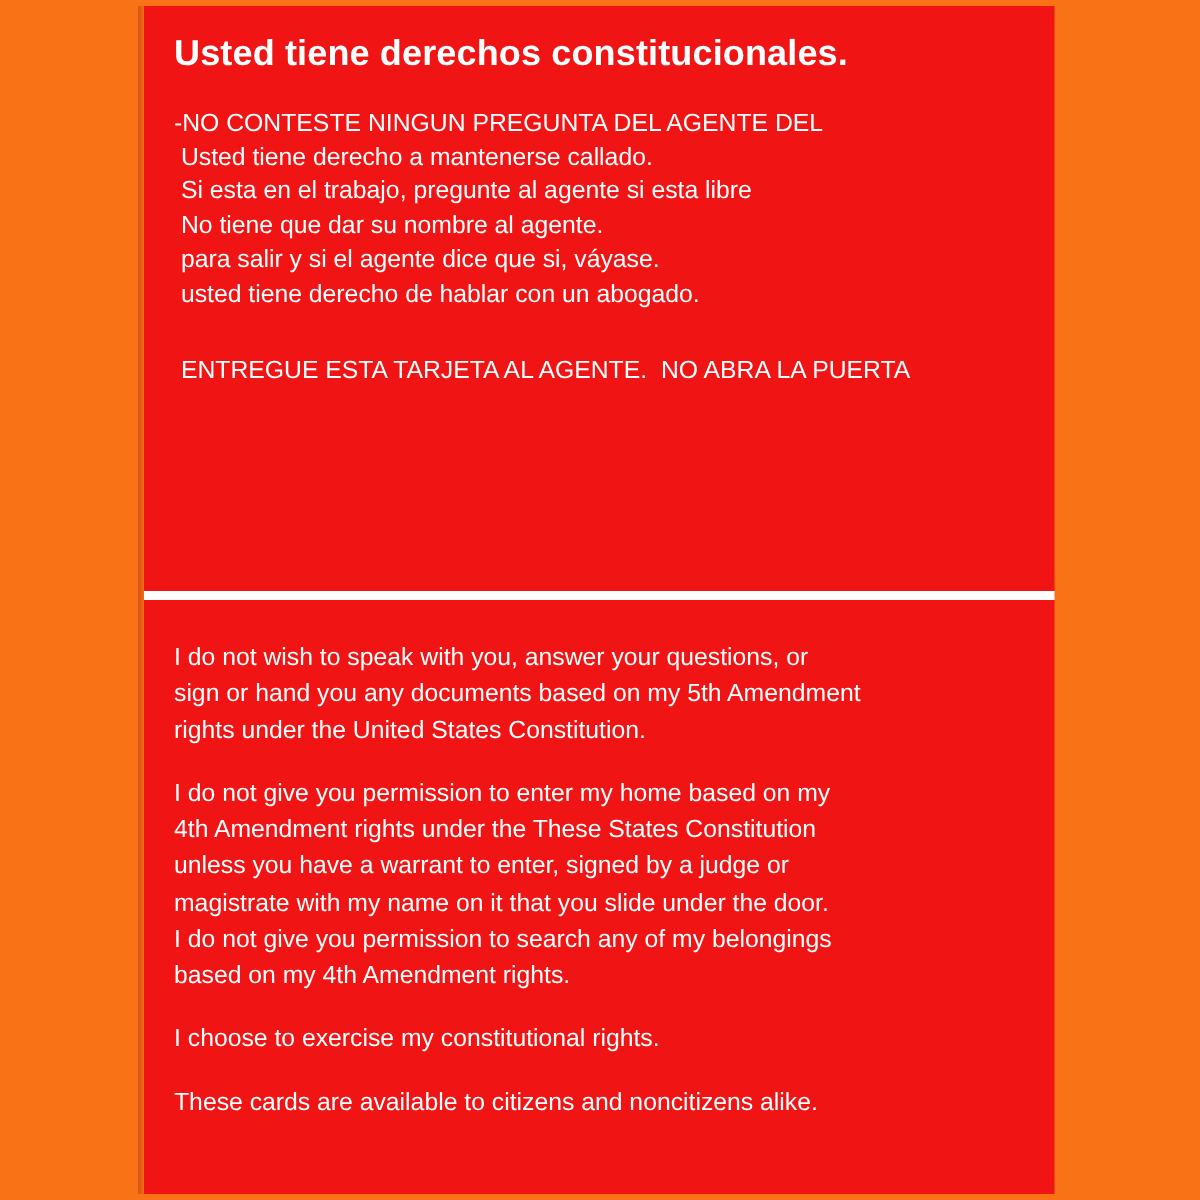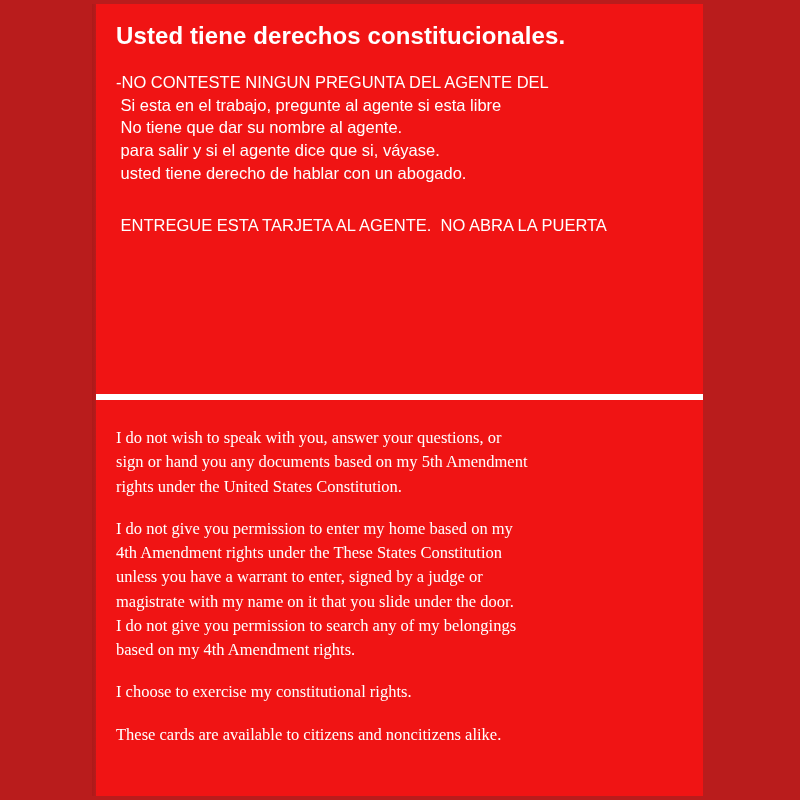--- a/index.html
+++ b/index.html
@@ -10,21 +10,21 @@
     height: 800px;
     overflow: hidden;
   }
   body {
     font-family: "Liberation Sans", sans-serif;
   }
   .page {
     position: relative;
     width: 800px;
     height: 800px;
-    background: #b91c1c;
+    background: #f97316;
   }
   .card {
     position: absolute;
     background: #f01414;
     color: #ffffff;
     box-sizing: border-box;
   }
   .card-top {
     left: 96px;
     top: 4px;
@@ -58,21 +58,20 @@
   }
   .line {
     display: block;
     white-space: pre;
   }
   .para-en {
     font-size: 16.5px;
     line-height: 1.47;
     margin: 0 0 18px 0;
     padding-left: 6px;
-    font-family: Liberation Serif, serif;
   }
   .edge-shadow-left {
     position: absolute;
     left: 92px;
     top: 4px;
     width: 5px;
     height: 792px;
     background: linear-gradient(to right, rgba(150,20,20,0.35), rgba(240,20,20,0.0));
   }
   .seam {
@@ -90,20 +89,21 @@
 <div class="page">
 
   <div class="edge-shadow-left"></div>
 
   <div class="card card-top">
     <div class="title">Usted tiene derechos constitucionales.</div>
 
 
     <div class="para">
       <span class="line">-NO CONTESTE NINGUN PREGUNTA DEL AGENTE DEL</span>
+      <span class="line"> Usted tiene derecho a mantenerse callado.</span>
       <span class="line"> Si esta en el trabajo, pregunte al agente si esta libre</span>
       <span class="line"> No tiene que dar su nombre al agente.</span>
       <span class="line"> para salir y si el agente dice que si, váyase.</span>
       <span class="line"> usted tiene derecho de hablar con un abogado.</span>
     </div>
 
     <div class="para tight">
       <span class="line"> ENTREGUE ESTA TARJETA AL AGENTE.  NO ABRA LA PUERTA</span>
     </div>
   </div>

